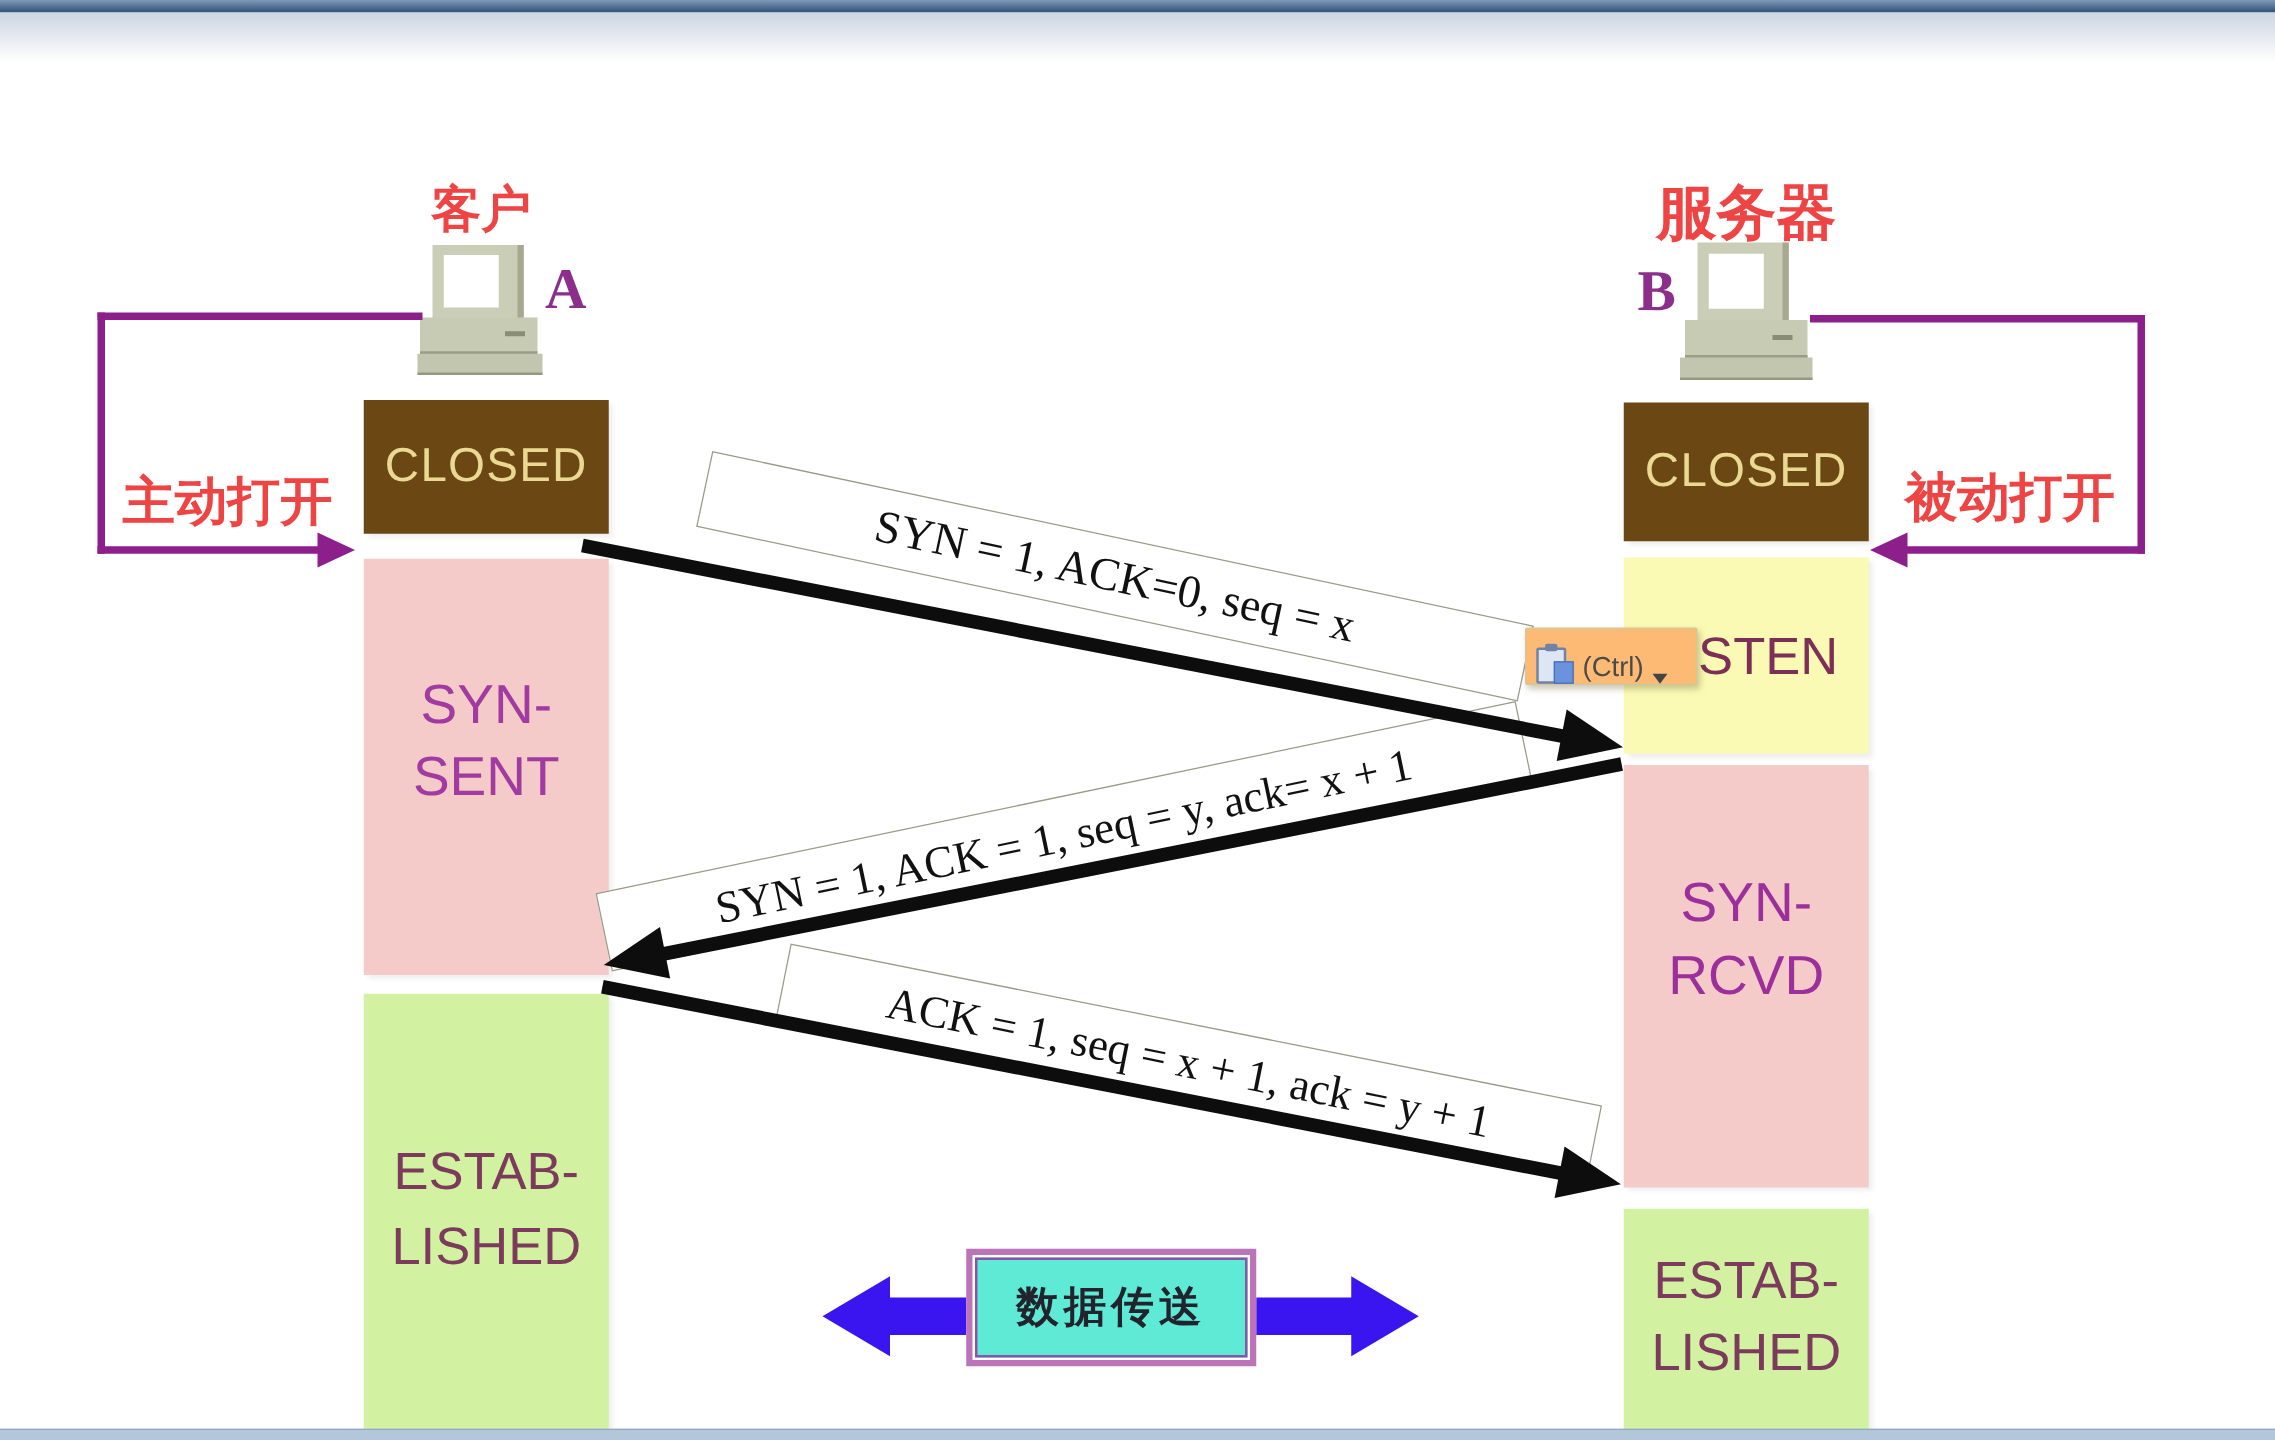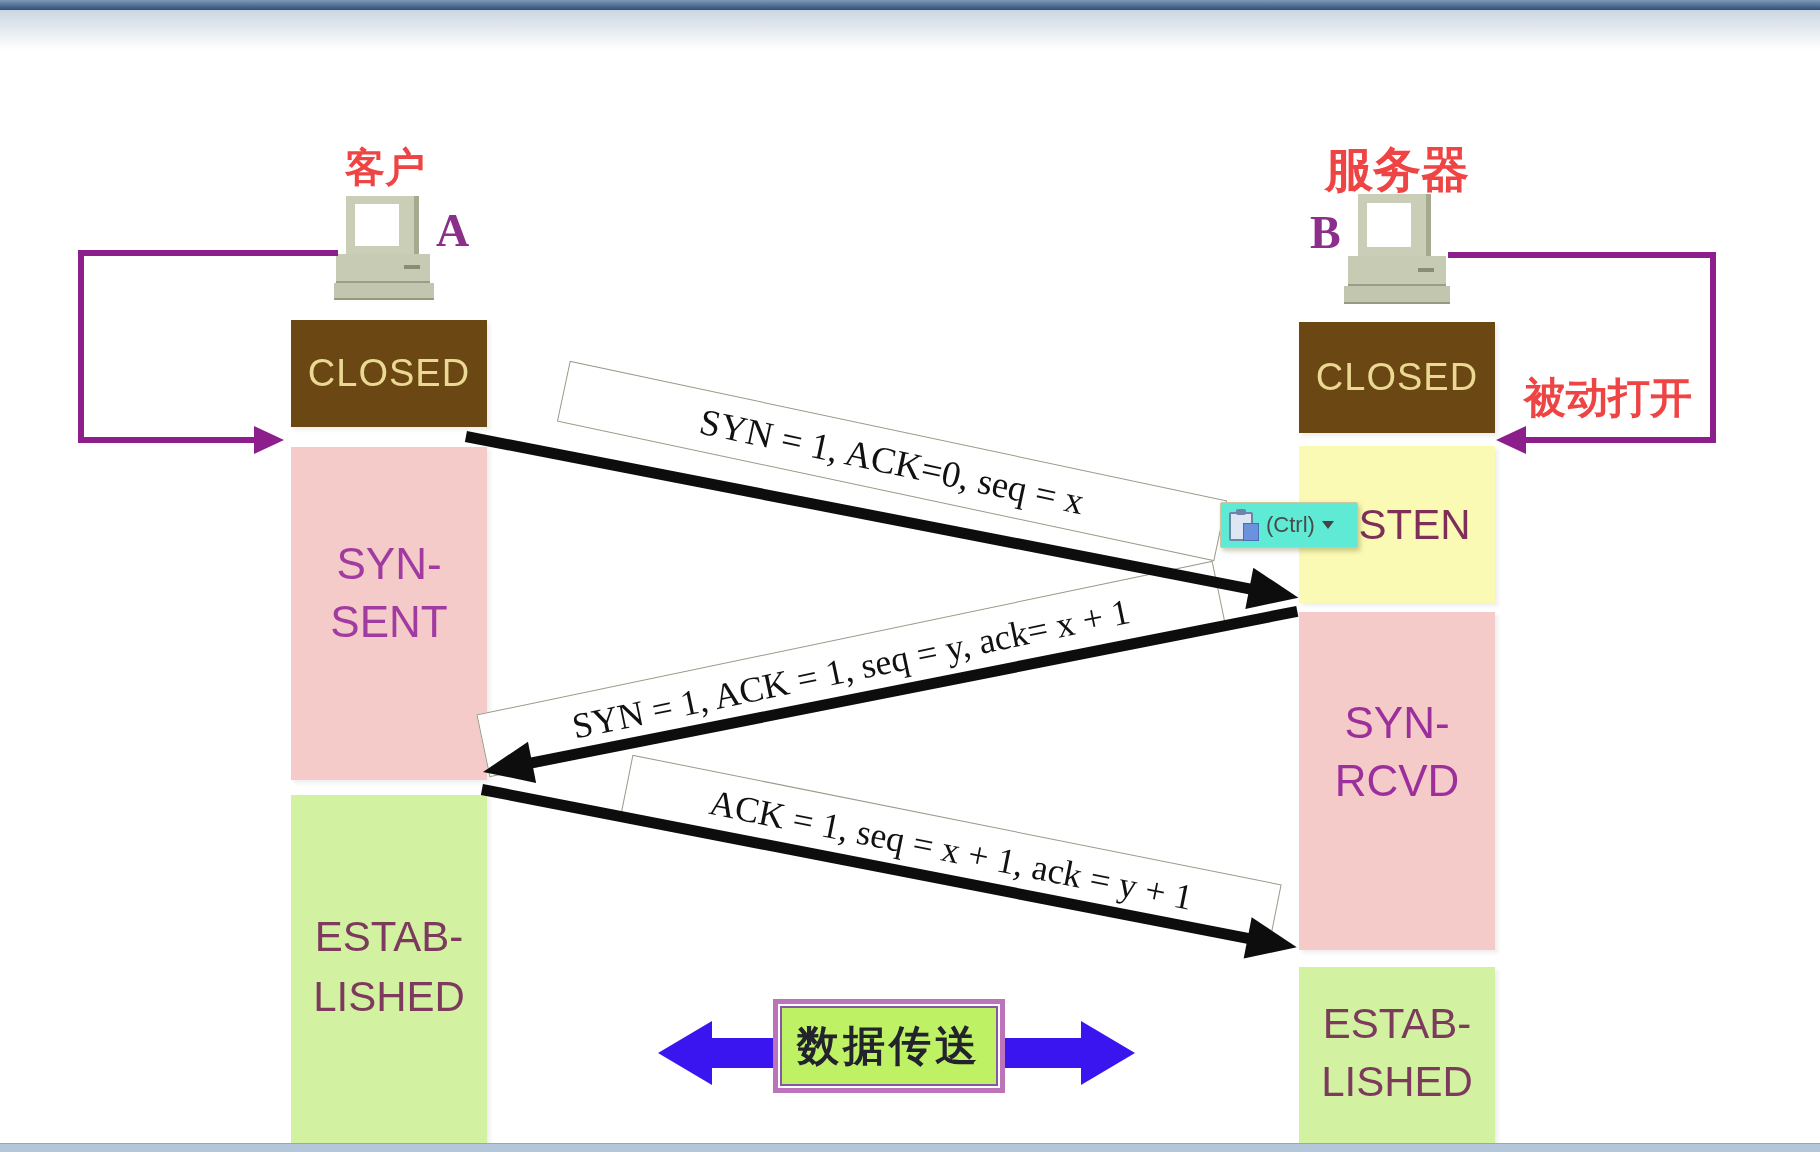--- a/index.html
+++ b/index.html
@@ -57,27 +57,27 @@
     font-family:"Liberation Serif",serif;font-size:36px;color:#111;white-space:nowrap;}
 
   
   .blue-arrow{position:absolute;z-index:4;}
   .blue-shaft{position:absolute;left:50px;right:50px;top:17px;height:30px;background:#3a15ef;}
   .blue-head-left{position:absolute;left:0;top:0;width:0;height:0;
     border-right:54px solid #3a15ef;border-top:32px solid transparent;border-bottom:32px solid transparent;}
   .blue-head-right{position:absolute;right:0;top:0;width:0;height:0;
     border-left:54px solid #3a15ef;border-top:32px solid transparent;border-bottom:32px solid transparent;}
   .dt-box{position:absolute;border:5px solid #bb74ba;background:#ffffff;padding:2px;z-index:8;}
-  .dt-inner{border:2px solid #8a55a8;background:#bef264;width:100%;height:100%;
+  .dt-inner{border:2px solid #8a55a8;background:#5eead4;width:100%;height:100%;
     box-sizing:border-box;display:flex;align-items:center;justify-content:center;
-    font-size:42px;font-weight:700;color:#23232e;letter-spacing:4px;}
-
-  
-  .paste-btn{position:absolute;background:#5eead4;border:1px solid #cfc79f;border-radius:2px;
-    box-shadow:2px 3px 5px rgba(110,100,50,0.35);display:flex;align-items:center;
+    font-size:34px;font-weight:700;color:#23232e;letter-spacing:4px;}
+
+  
+  .paste-btn{position:absolute;background:#fdba74;border:1px solid #cfc79f;border-radius:2px;
+    box-shadow:2px 3px 5px rgba(110,100,50,0.35);display:flex;align-items:flex-end;
     padding:0 8px;gap:7px;z-index:30;cursor:pointer;}
   .paste-label{font-size:22px;color:#4a4a4a;font-family:"Liberation Sans",sans-serif;}
   .caret{width:0;height:0;border-left:6px solid transparent;border-right:6px solid transparent;
     border-top:8px solid #444;}
   .clip{position:relative;width:30px;height:32px;}
   .clip-board{position:absolute;left:0;top:3px;width:20px;height:25px;background:#dde6f2;
     border:2px solid #6f82a8;border-radius:2px;}
   .clip-top{position:absolute;left:7px;top:0;width:10px;height:6px;background:#6f82a8;border-radius:2px;}
   .clip-page{position:absolute;right:0;bottom:0;width:14px;height:16px;background:#6b93dd;
     border:1px solid #4a6db8;}
@@ -101,20 +101,21 @@
     <div class="sysbase" style="left:2px;top:58px;width:94px;height:27px;">
       <div class="slot" style="right:10px;top:11px;width:16px;height:4px;"></div>
     </div>
     <div class="pedestal" style="left:0;top:87px;width:100px;height:15px;"></div>
   </div>
 
   <div class="br" style="left:78px;top:250px;width:260px;height:6px;"></div>
   <div class="br" style="left:78px;top:250px;width:6px;height:193px;"></div>
   <div class="br" style="left:78px;top:437px;width:178px;height:6px;"></div>
   <div class="tri-right" style="left:254px;top:426px;"></div>
+  <div class="cn" style="position:absolute;left:98px;top:373px;font-size:42px;">主动打开</div>
 
   <div class="state-box closed" style="left:291px;top:320px;width:196px;height:107px;">CLOSED</div>
 
   <div class="state-box pinkbox" style="left:291px;top:447px;width:196px;height:333px;color:#a13aa1;">
     <div class="state-lines" style="padding-top:88px;">
       <div>SYN-</div>
       <div>SENT</div>
     </div>
   </div>
 

